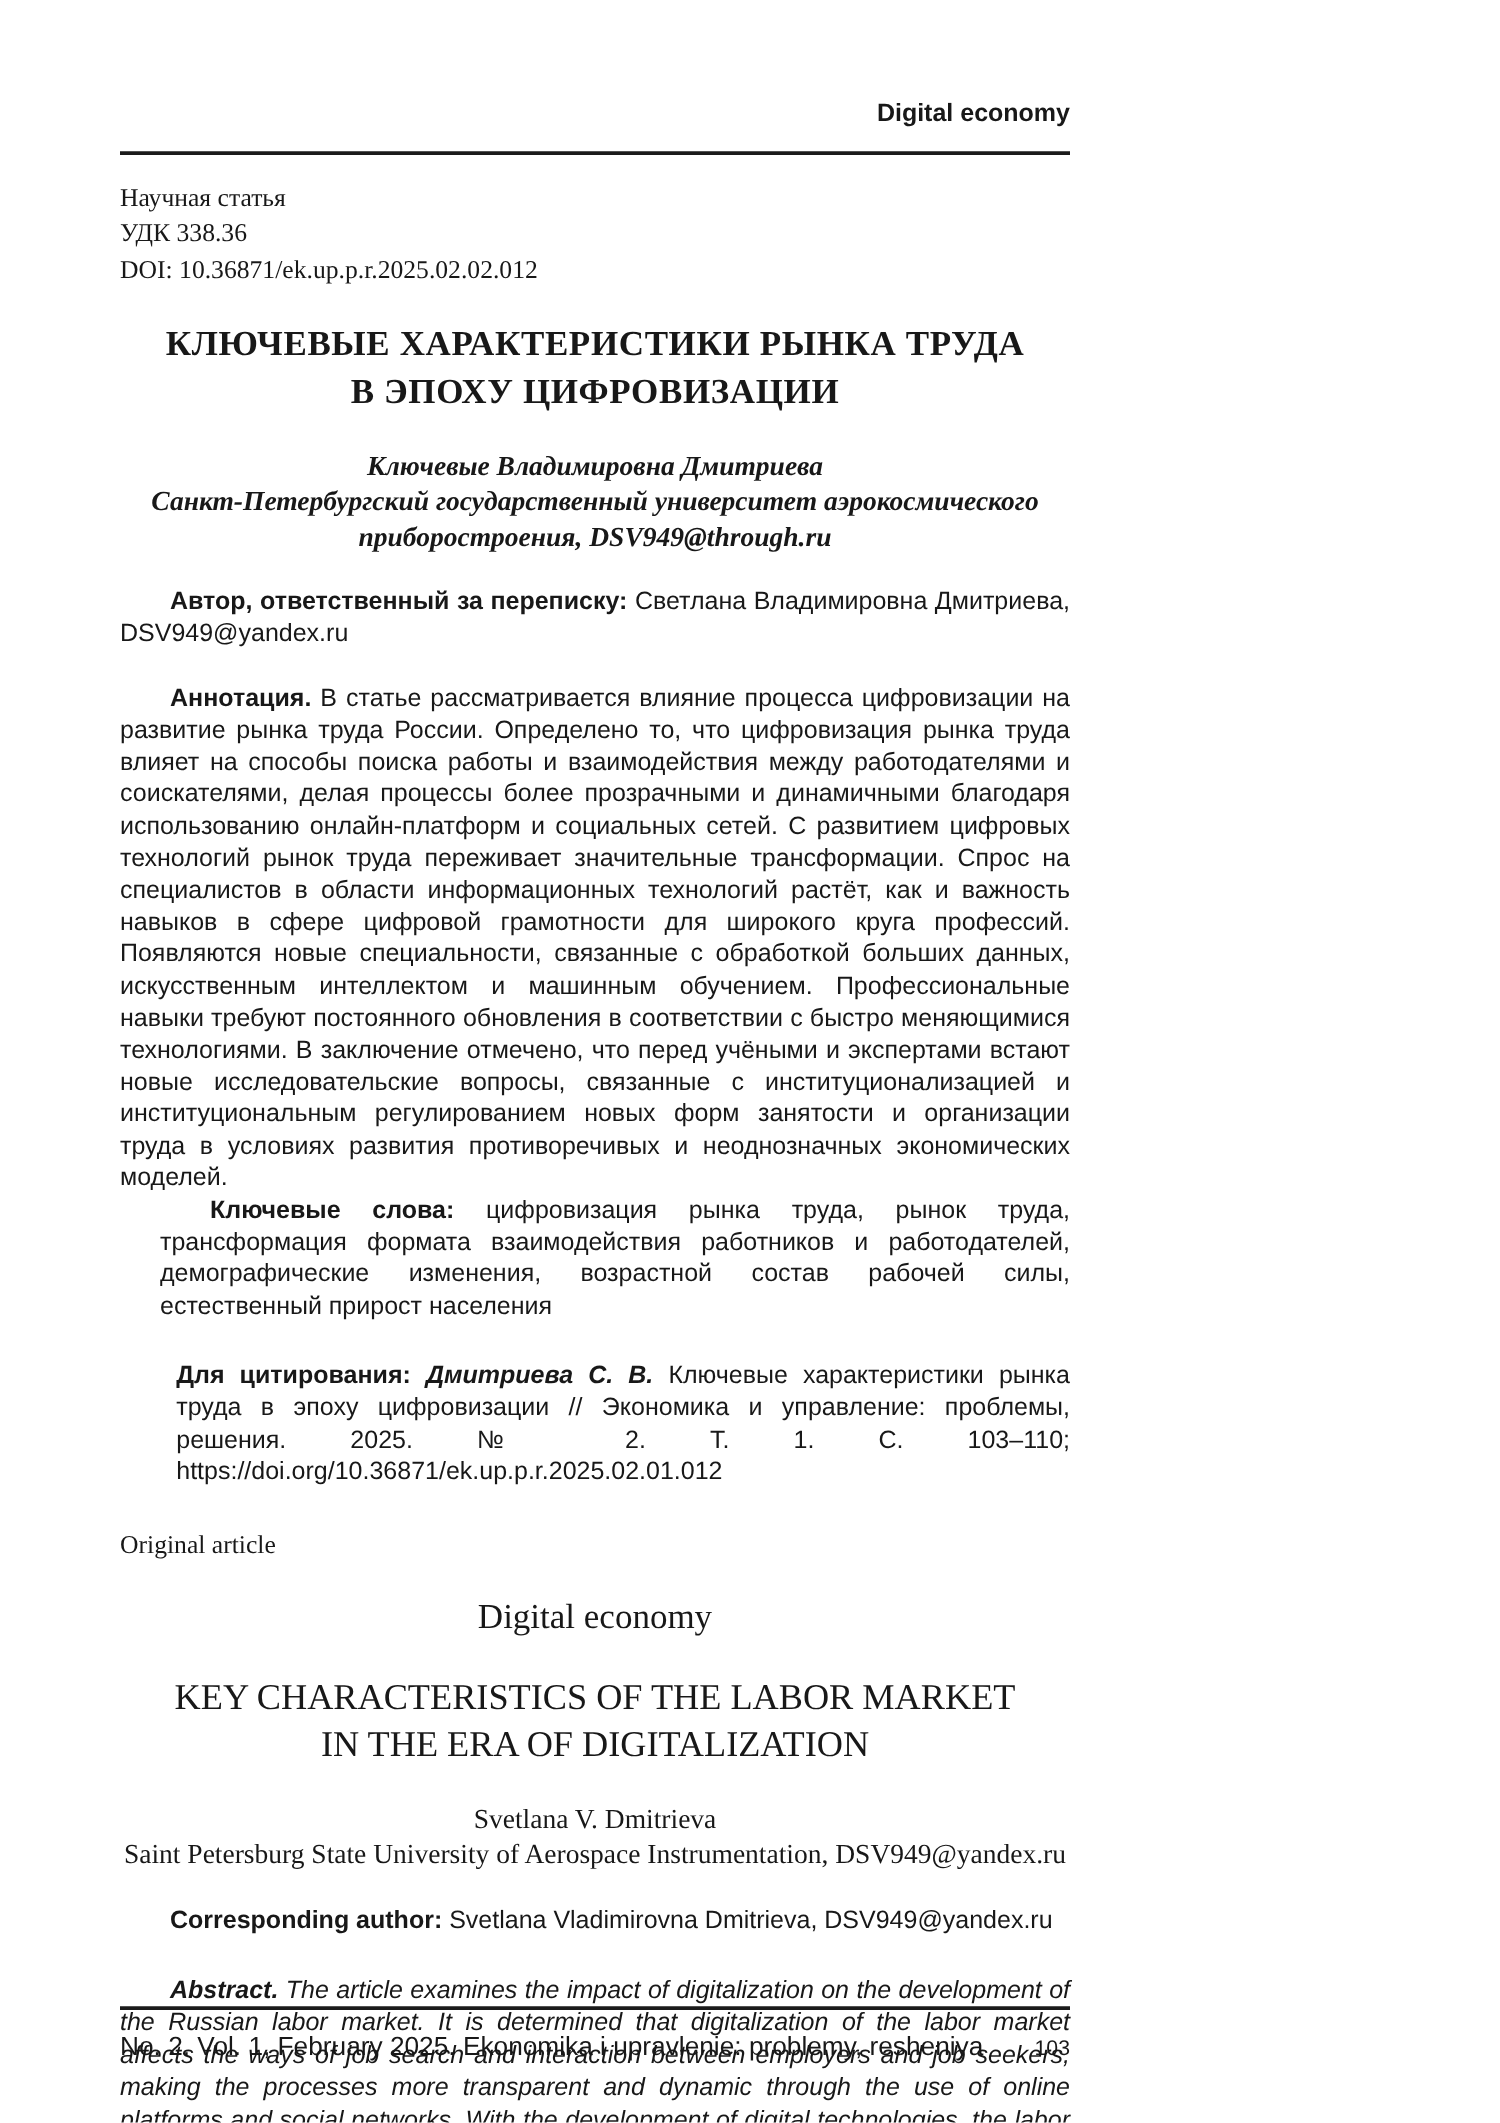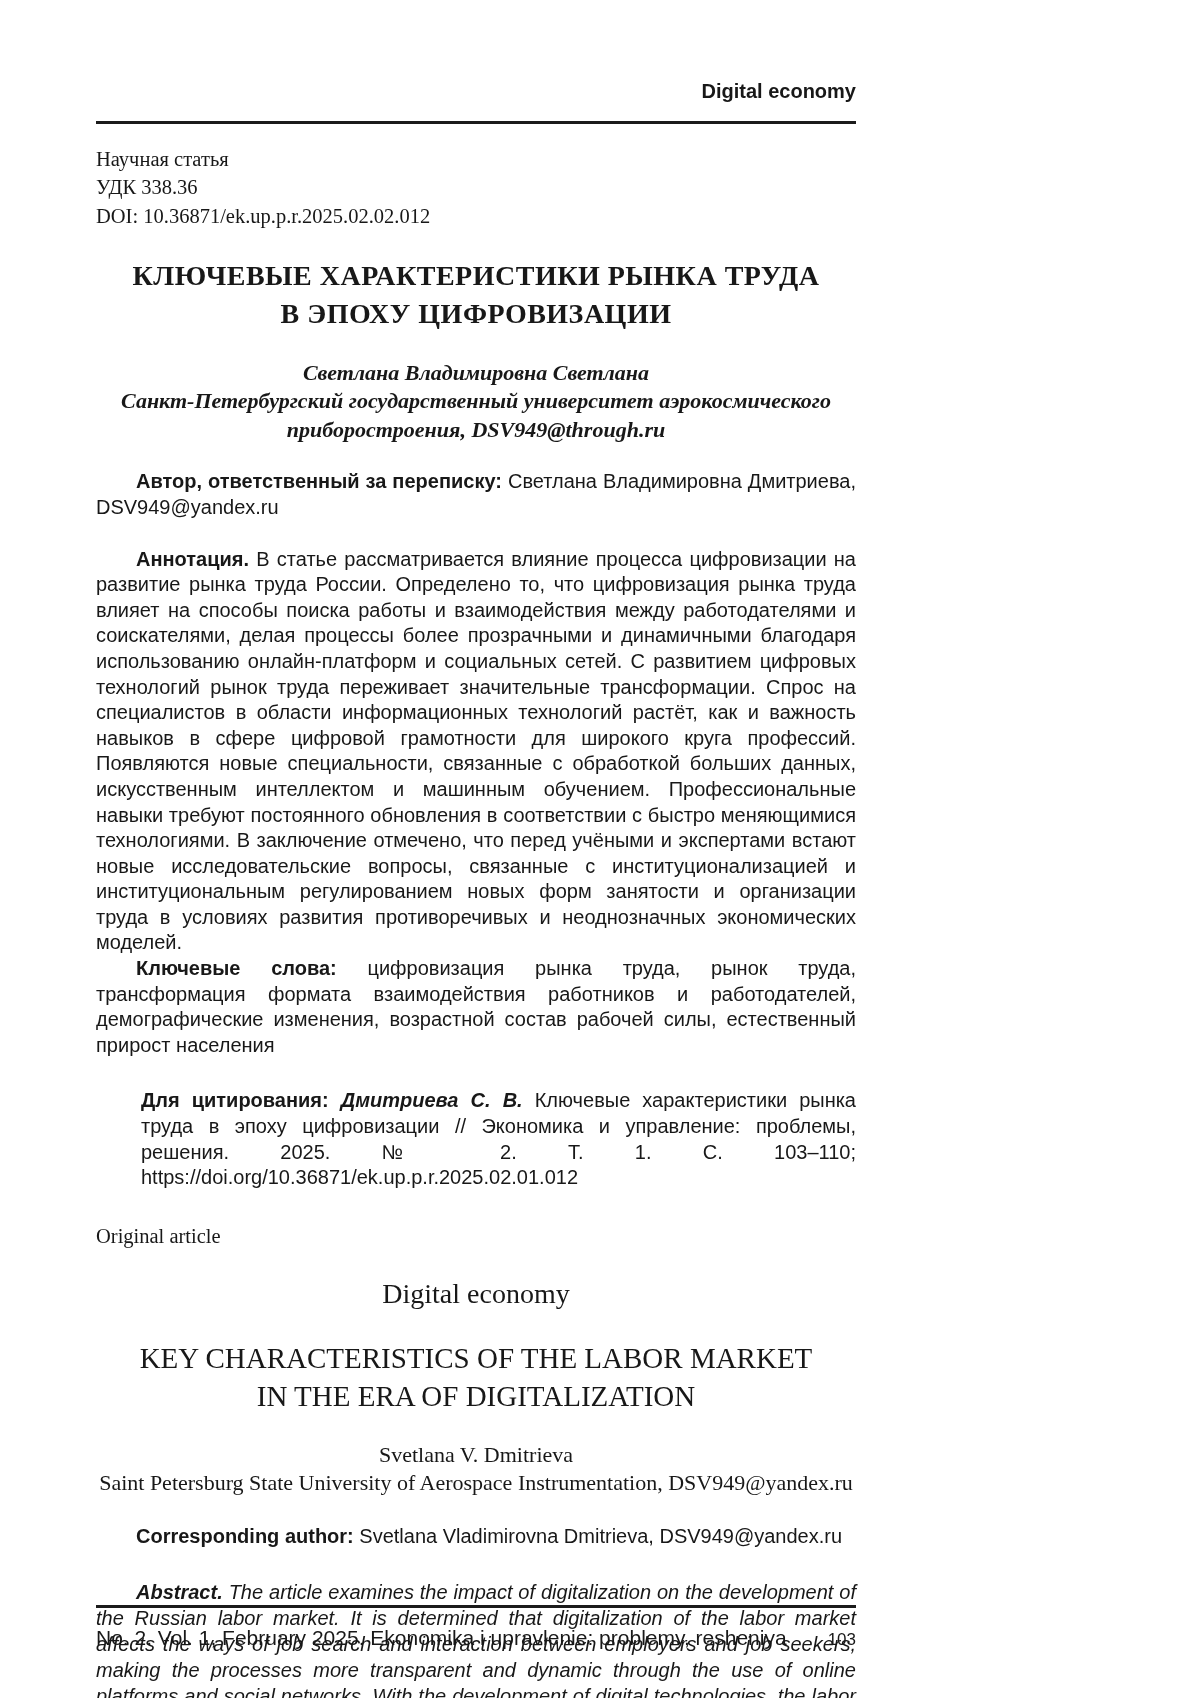--- a/index.html
+++ b/index.html
@@ -57,21 +57,21 @@
     font-size: 20px; line-height: 25.6px;
     text-align: justify;
     margin: 0;
   }
   .indent { text-indent: 40px; }
   .b { font-weight: bold; }
   .i { font-style: italic; font-weight: bold; }
 
   .corresponding-ru { margin-top: 25px; }
   .abstract-ru { margin-top: 26px; }
-  .keywords-ru { margin-top: 0; }
+  .keywords-ru { margin-top: 0; margin-left: 32px; }
 
   .citation {
     margin: 30px 0 0 45px;
     font-size: 20px; line-height: 25.6px;
     text-align: justify;
   }
 
   .original-article {
     margin-top: 32px;
     font-family: "Liberation Serif", serif;
@@ -137,21 +137,21 @@
     <div>УДК 338.36</div>
     <div>DOI: 10.36871/ek.up.p.r.2025.02.02.012</div>
   </div>
 
   <h1 class="ru-title">
     <span>КЛЮЧЕВЫЕ ХАРАКТЕРИСТИКИ РЫНКА ТРУДА</span>
     <span>В ЭПОХУ ЦИФРОВИЗАЦИИ</span>
   </h1>
 
   <div class="ru-authors">
-    <span>Светлана Владимировна Светлана</span>
+    <span>Ключевые Владимировна Дмитриева</span>
     <span>Санкт-Петербургский государственный университет аэрокосмического</span>
     <span>приборостроения, DSV949@through.ru</span>
   </div>
 
   <p class="para indent corresponding-ru sans">
     <span class="b">Автор, ответственный за переписку:</span><span> Светлана Владимировна Дмитриева, DSV949@yandex.ru</span>
   </p>
 
   <p class="para indent abstract-ru sans">
     <span class="b">Аннотация.</span><span> В статье рассматривается влияние процесса цифровизации на развитие рынка труда России. Определено то, что цифровизация рынка труда влияет на способы поиска работы и взаимодействия между работодателями и соискателями, делая процессы более прозрачными и динамичными благодаря использованию онлайн-платформ и социальных сетей. С развитием цифровых технологий рынок труда переживает значительные трансформации. Спрос на специалистов в области информационных технологий растёт, как и важность навыков в сфере цифровой грамотности для широкого круга профессий. Появляются новые специальности, связанные с обработкой больших данных, искусственным интеллектом и машинным обучением. Профессиональные навыки требуют постоянного обновления в соответствии с быстро меняющимися технологиями. В заключение отмечено, что перед учёными и экспертами встают новые исследовательские вопросы, связанные с институционализацией и институциональным регулированием новых форм занятости и организации труда в условиях развития противоречивых и неоднозначных экономических моделей.</span>

